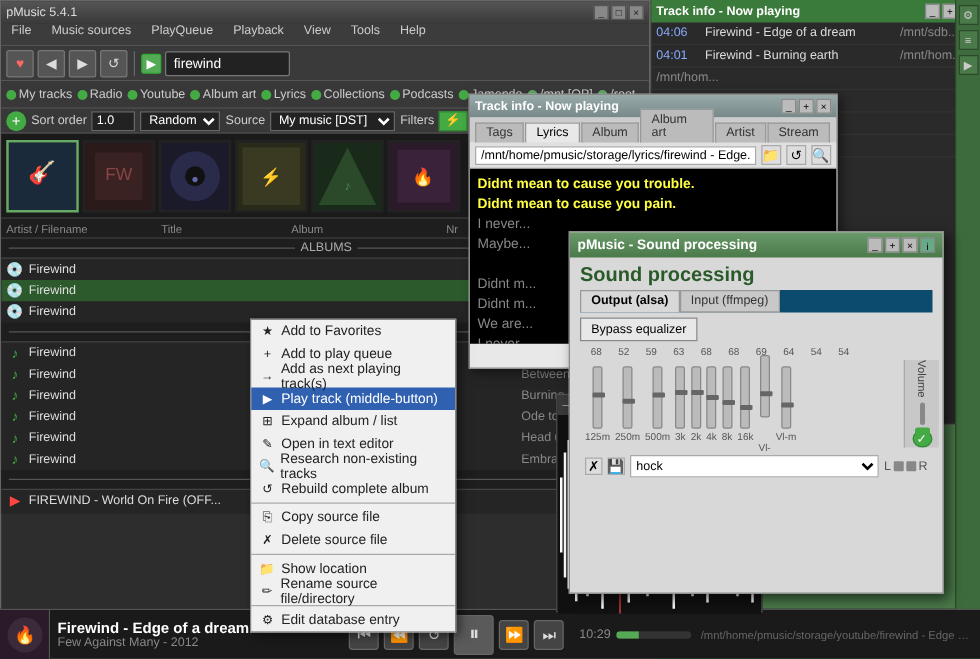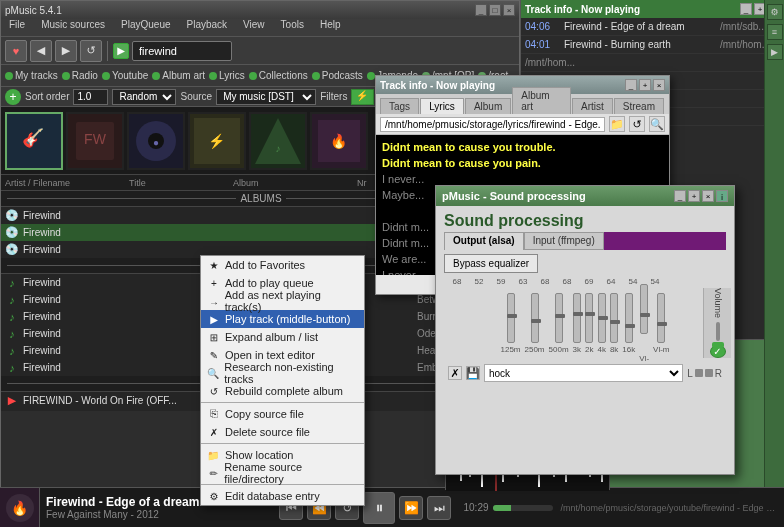--- a/index.html
+++ b/index.html
@@ -361,21 +361,21 @@
       border: 1px solid #999;
       border-bottom: none;
       margin-right: 1px;
       color: #333;
     }
     .tab.active { background: #e8e8e8; color: #000; }
 
     
     .sound-window {
       position: absolute;
-      top: 185px; left: 435px;
+      top: 185px; left: 455px;
       width: 300px;
       height: 290px;
       background: #d8d8d8;
       border: 1px solid #888;
       box-shadow: 4px 4px 10px rgba(0,0,0,0.6);
       z-index: 200;
     }
     .sound-titlebar {
       background: linear-gradient(to bottom, #6a9a6a, #4a7a4a);
       height: 20px;
@@ -401,21 +401,21 @@
     }
     .sound-sub2 {
       color: #444;
       font-size: 10px;
       margin-bottom: 6px;
     }
 
     
     .sound-tabs {
       display: flex;
-      background: #701a75;
+      background: #0c4a6e;
       height: 18px;
       margin-bottom: 4px;
     }
     .sound-tab {
       padding: 2px 8px;
       font-size: 10px;
       cursor: pointer;
       color: #333;
       border: 1px solid #999;
       background: #c8c8c8;
@@ -920,21 +920,21 @@
       <span style="font-size:8px;color:#555;width:18px;text-align:center;">63</span>
       <span style="font-size:8px;color:#555;width:18px;text-align:center;">68</span>
       <span style="font-size:8px;color:#555;width:18px;text-align:center;">68</span>
       <span style="font-size:8px;color:#555;width:18px;text-align:center;">69</span>
       <span style="font-size:8px;color:#555;width:18px;text-align:center;">64</span>
       <span style="font-size:8px;color:#555;width:18px;text-align:center;">54</span>
       <span style="font-size:8px;color:#555;width:18px;text-align:center;">54</span>
     </div>
 
     
-    <div style="display:flex; position:relative;justify-content:center;">
+    <div style="display:flex; position:relative;">
       <div style="display:flex; gap:4px; padding:0 4px; height:70px; align-items:center;">
 
         <div style="display:flex;flex-direction:column;align-items:center;gap:2px;">
           <div style="width:8px;height:50px;background:#bbb;border:1px solid #888;border-radius:2px;position:relative;">
             <div style="width:10px;height:4px;background:#666;position:absolute;left:-1px;top:20px;border-radius:1px;"></div>
           </div>
           <span style="font-size:8px;color:#555;">125m</span>
         </div>
         <div style="display:flex;flex-direction:column;align-items:center;gap:2px;">
           <div style="width:8px;height:50px;background:#bbb;border:1px solid #888;border-radius:2px;position:relative;">

